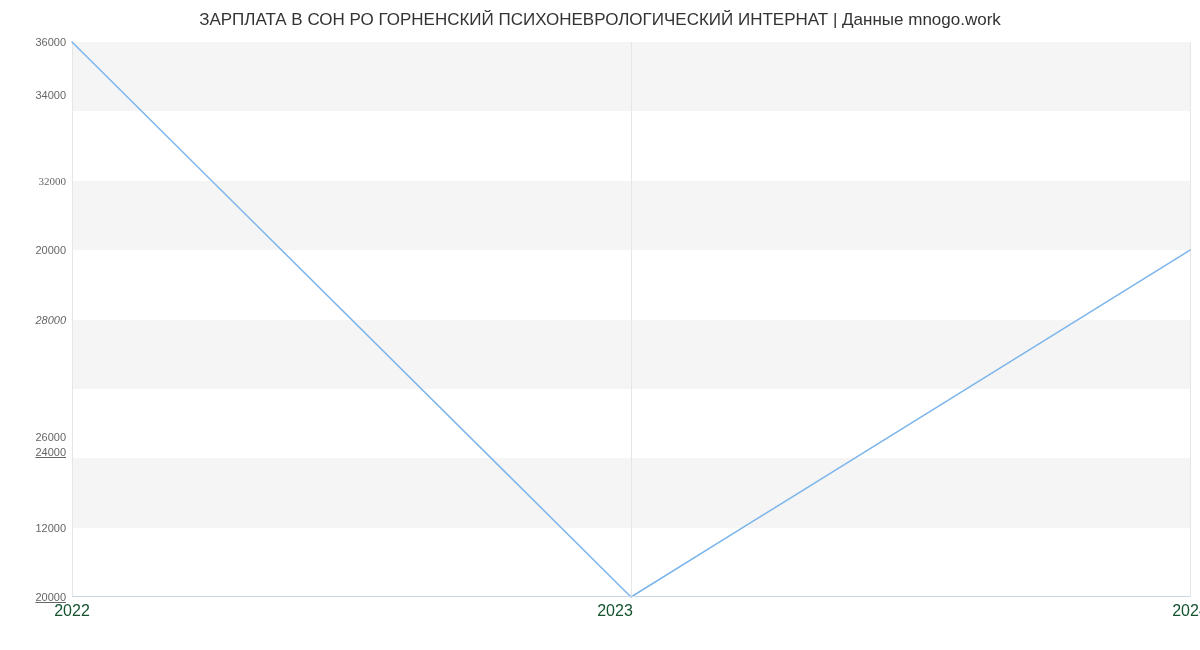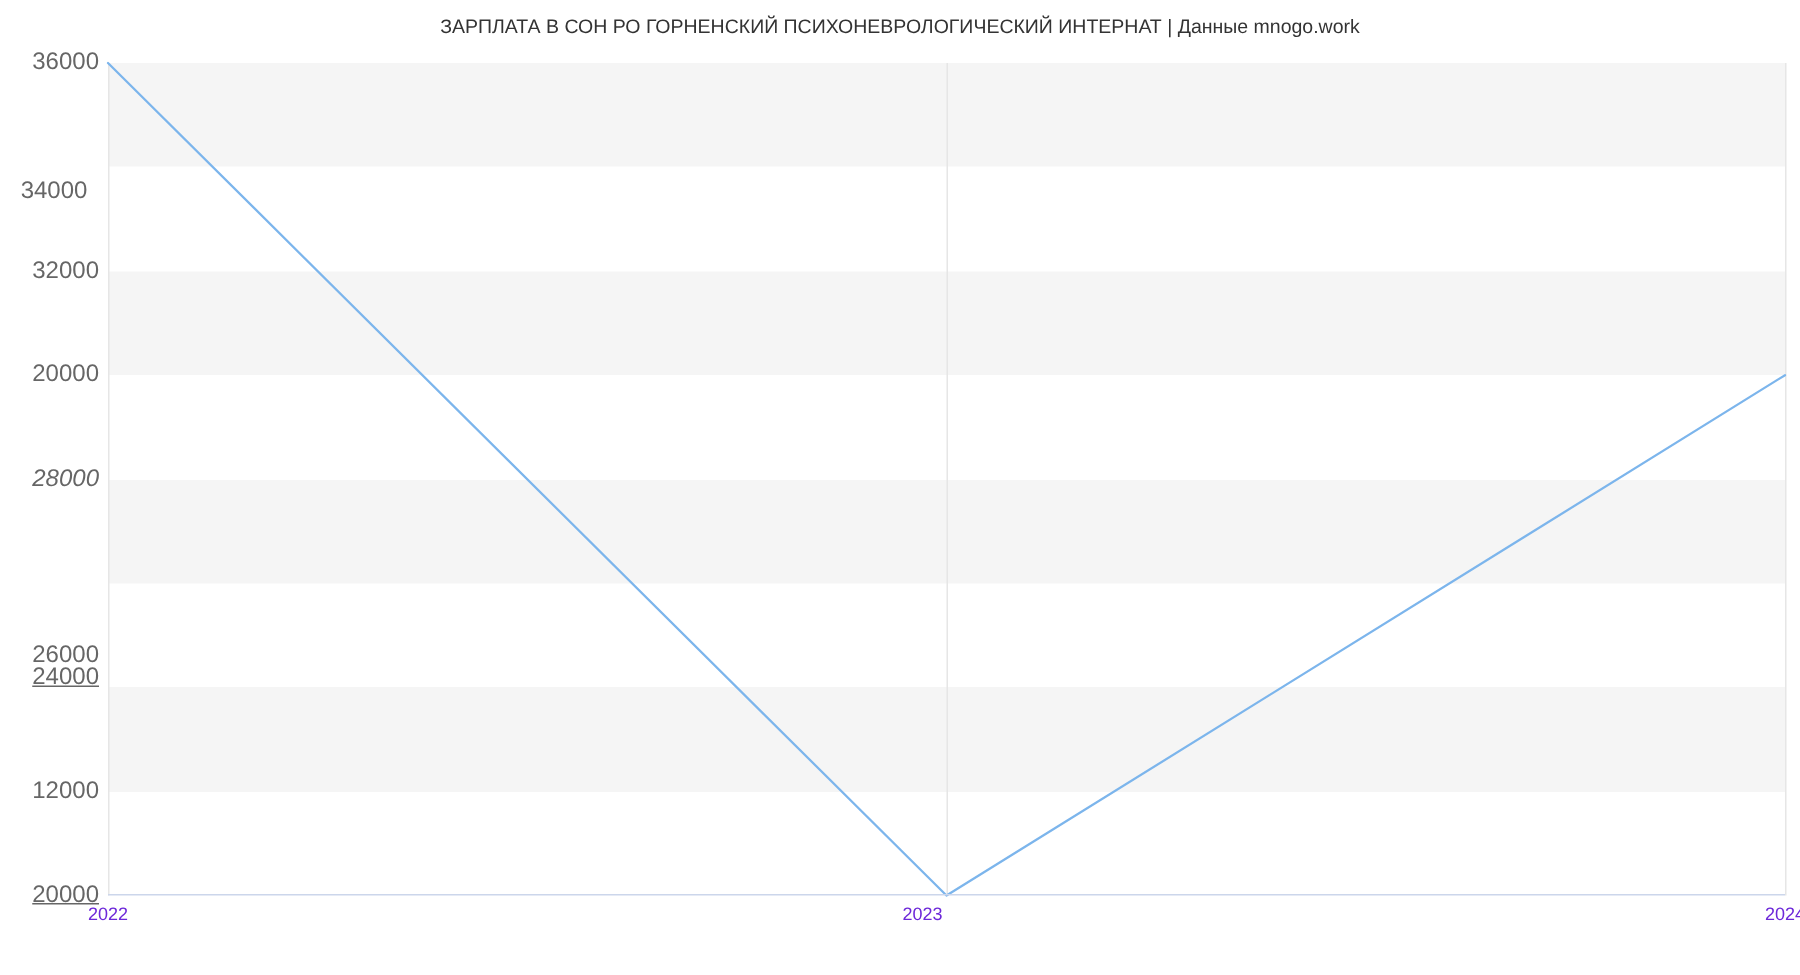--- a/index.html
+++ b/index.html
@@ -9,21 +9,21 @@
       background: #fff;
       font-family: Arial, Helvetica, sans-serif;
       position: relative;
     }
     .chart-title {
       position: absolute;
       top: 10px;
       left: 0;
       right: 0;
       text-align: center;
-      font-size: 13px;
+      font-size: 17px;
       color: #333;
     }
     .plot-area {
       position: absolute;
       left: 72px;
       top: 42px;
       width: 1118px;
       height: 555px;
     }
     .band {
@@ -45,29 +45,29 @@
       bottom: 0;
       width: 100%;
       height: 1px;
       background: #ccd6eb;
     }
     .y-tick-label {
       position: absolute;
       right: 1134px;
       width: 60px;
       text-align: right;
-      font-size: 16px;
+      font-size: 11px;
       color: #666;
       transform: translateY(-50%);
     }
     .x-tick-label {
       position: absolute;
       top: 602px;
-      font-size: 12px;
-      color: #6d28d9;
+      font-size: 16px;
+      color: #14532d;
       transform: translateX(-50%);
       white-space: nowrap;
     }
     .line-svg {
       position: absolute;
       left: 0; top: 0; width: 100%; height: 100%;
       overflow: visible;
     }
     .series-line {
       fill: none;
@@ -95,18 +95,18 @@
   </svg>
   <div class="axis-line-bottom"></div>
 </div>
 
 <div class="y-tick-label" style="top: 597px; text-decoration: underline;">20000</div>
 <div class="y-tick-label" style="top: 527.625px;">12000</div>
 <div class="y-tick-label" style="top: 452px; text-decoration: underline;">24000</div>
 <div class="y-tick-label" style="top: 388.875px; margin-top: 48px;">26000</div>
 <div class="y-tick-label" style="top: 319.5px; font-style: italic;">28000</div>
 <div class="y-tick-label" style="top: 250.125px;">20000</div>
-<div class="y-tick-label" style="top: 180.75px;">32000</div>
-<div class="y-tick-label" style="top: 128px; text-align: center;">34000</div>
+<div class="y-tick-label" style="top: 180.75px; font-family: Liberation Serif, serif;">32000</div>
+<div class="y-tick-label" style="top: 95px;">34000</div>
 <div class="y-tick-label" style="top: 42px;">36000</div>
 <div class="x-tick-label" style="left: 72px;">2022</div>
 <div class="x-tick-label" style="left: 615px;">2023</div>
 <div class="x-tick-label" style="left: 1190px;">2024</div>
 
 </body></html>

